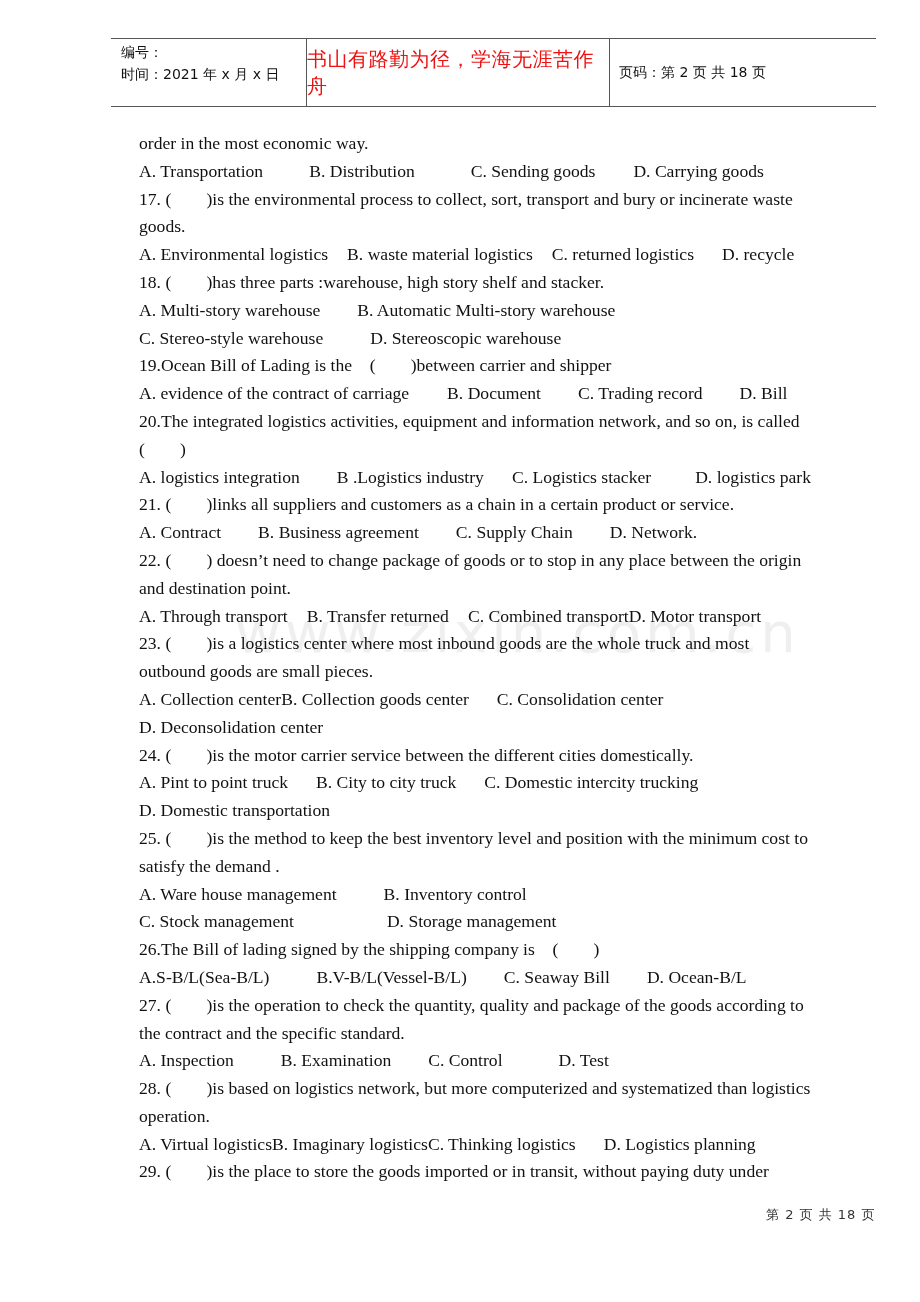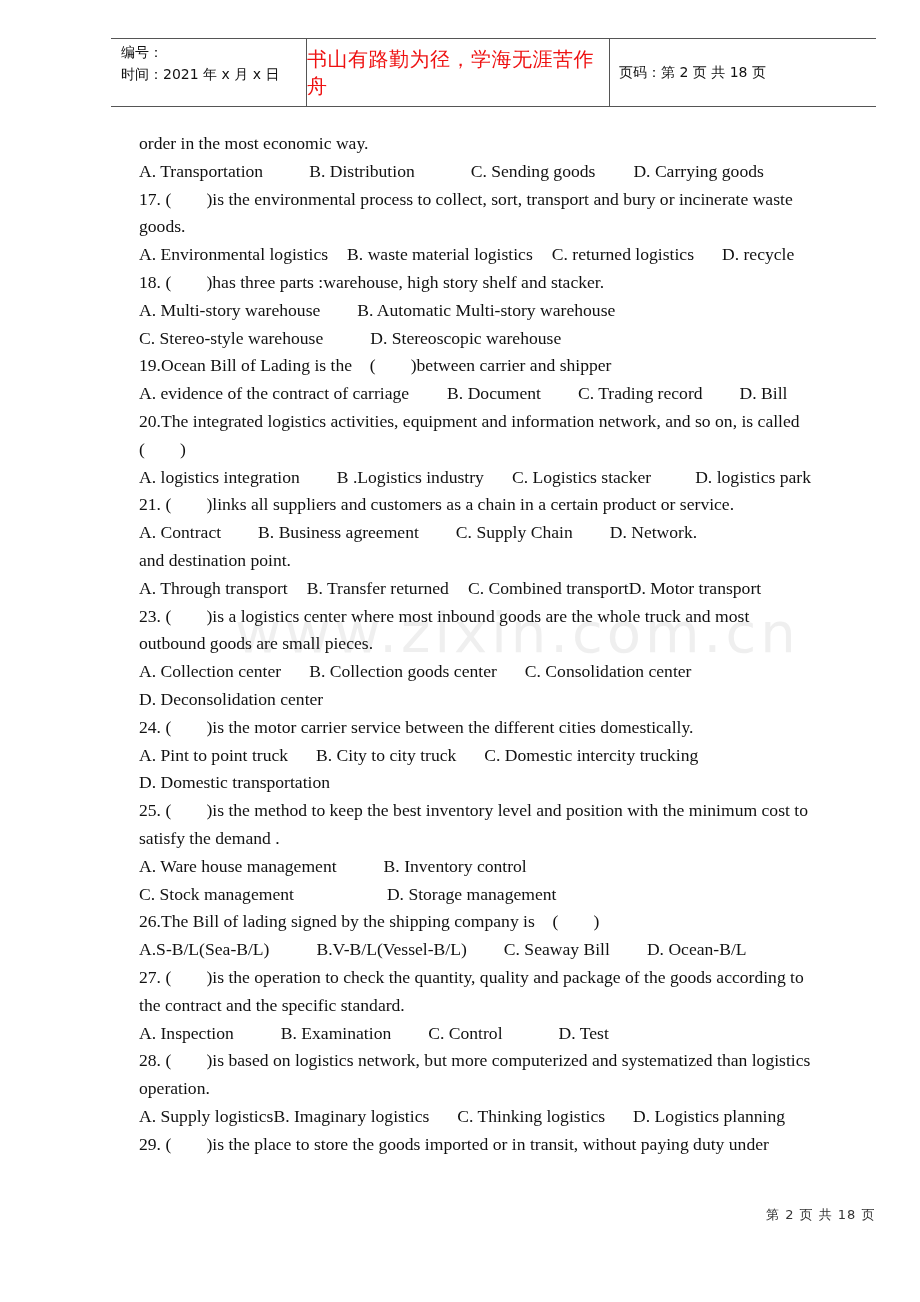--- a/index.html
+++ b/index.html
@@ -56,37 +56,38 @@
     <div class="line">18. (        )has three parts :warehouse, high story shelf and stacker.</div>
     <div class="line"><span class="opt">A. Multi-story warehouse</span><span class="opt" style="margin-left: 37px;">B. Automatic Multi-story warehouse</span></div>
     <div class="line"><span class="opt">C. Stereo-style warehouse</span><span class="opt" style="margin-left: 47px;">D. Stereoscopic warehouse</span></div>
     <div class="line">19.Ocean Bill of Lading is the    (        )between carrier and shipper</div>
     <div class="line"><span class="opt">A. evidence of the contract of carriage</span><span class="opt" style="margin-left: 38px;">B. Document</span><span class="opt" style="margin-left: 37px;">C. Trading record</span><span class="opt" style="margin-left: 37px;">D. Bill</span></div>
     <div class="line">20.The integrated logistics activities, equipment and information network, and so on, is called</div>
     <div class="line">(        )</div>
     <div class="line"><span class="opt">A. logistics integration</span><span class="opt" style="margin-left: 37px;">B .Logistics industry</span><span class="opt" style="margin-left: 28px;">C. Logistics stacker</span><span class="opt" style="margin-left: 44px;">D. logistics park</span></div>
     <div class="line">21. (        )links all suppliers and customers as a chain in a certain product or service.</div>
     <div class="line"><span class="opt">A. Contract</span><span class="opt" style="margin-left: 37px;">B. Business agreement</span><span class="opt" style="margin-left: 37px;">C. Supply Chain</span><span class="opt" style="margin-left: 37px;">D. Network.</span></div>
+    <div class="line">22. (        ) doesn’t need to change package of goods or to stop in any place between the origin</div>
     <div class="line">and destination point.</div>
     <div class="line"><span class="opt">A. Through transport</span><span class="opt" style="margin-left: 19px;">B. Transfer returned</span><span class="opt" style="margin-left: 19px;">C. Combined transport</span><span class="opt" style="">D. Motor transport</span></div>
     <div class="line">23. (        )is a logistics center where most inbound goods are the whole truck and most</div>
     <div class="line">outbound goods are small pieces.</div>
-    <div class="line"><span class="opt">A. Collection center</span><span class="opt" style="margin-left: 28px;">B. Collection goods center</span><span class="opt" style="margin-left: 28px;">C. Consolidation center</span></div>
+    <div class="line"><span class="opt">A. Collection center</span><span class="opt" style="">B. Collection goods center</span><span class="opt" style="margin-left: 28px;">C. Consolidation center</span></div>
     <div class="line">D. Deconsolidation center</div>
     <div class="line">24. (        )is the motor carrier service between the different cities domestically.</div>
     <div class="line"><span class="opt">A. Pint to point truck</span><span class="opt" style="margin-left: 28px;">B. City to city truck</span><span class="opt" style="margin-left: 28px;">C. Domestic intercity trucking</span></div>
     <div class="line">D. Domestic transportation</div>
     <div class="line">25. (        )is the method to keep the best inventory level and position with the minimum cost to</div>
     <div class="line">satisfy the demand .</div>
     <div class="line"><span class="opt">A. Ware house management</span><span class="opt" style="margin-left: 47px;">B. Inventory control</span></div>
     <div class="line"><span class="opt">C. Stock management</span><span class="opt" style="margin-left: 93px;">D. Storage management</span></div>
     <div class="line">26.The Bill of lading signed by the shipping company is    (        )</div>
     <div class="line"><span class="opt">A.S-B/L(Sea-B/L)</span><span class="opt" style="margin-left: 47px;">B.V-B/L(Vessel-B/L)</span><span class="opt" style="margin-left: 37px;">C. Seaway Bill</span><span class="opt" style="margin-left: 37px;">D. Ocean-B/L</span></div>
     <div class="line">27. (        )is the operation to check the quantity, quality and package of the goods according to</div>
     <div class="line">the contract and the specific standard.</div>
     <div class="line"><span class="opt">A. Inspection</span><span class="opt" style="margin-left: 47px;">B. Examination</span><span class="opt" style="margin-left: 37px;">C. Control</span><span class="opt" style="margin-left: 56px;">D. Test</span></div>
     <div class="line">28. (        )is based on logistics network, but more computerized and systematized than logistics</div>
     <div class="line">operation.</div>
-    <div class="line"><span class="opt">A. Supply logistics</span><span class="opt" style="">B. Imaginary logistics</span><span class="opt" style="margin-left: 28px;">C. Thinking logistics</span><span class="opt" style="margin-left: 28px;">D. Logistics planning</span></div>
+    <div class="line"><span class="opt">A. Virtual logistics</span><span class="opt" style="">B. Imaginary logistics</span><span class="opt" style="">C. Thinking logistics</span><span class="opt" style="margin-left: 28px;">D. Logistics planning</span></div>
     <div class="line">29. (        )is the place to store the goods imported or in transit, without paying duty under</div>
   </div>
 
 <div class="footer">第 2 页 共 18 页</div>
 
 </body></html>

